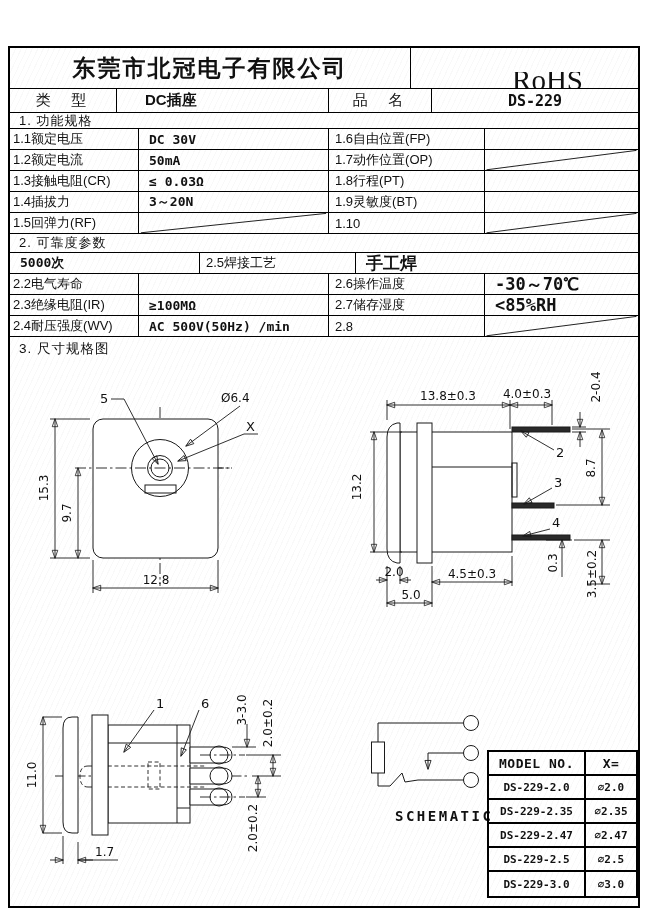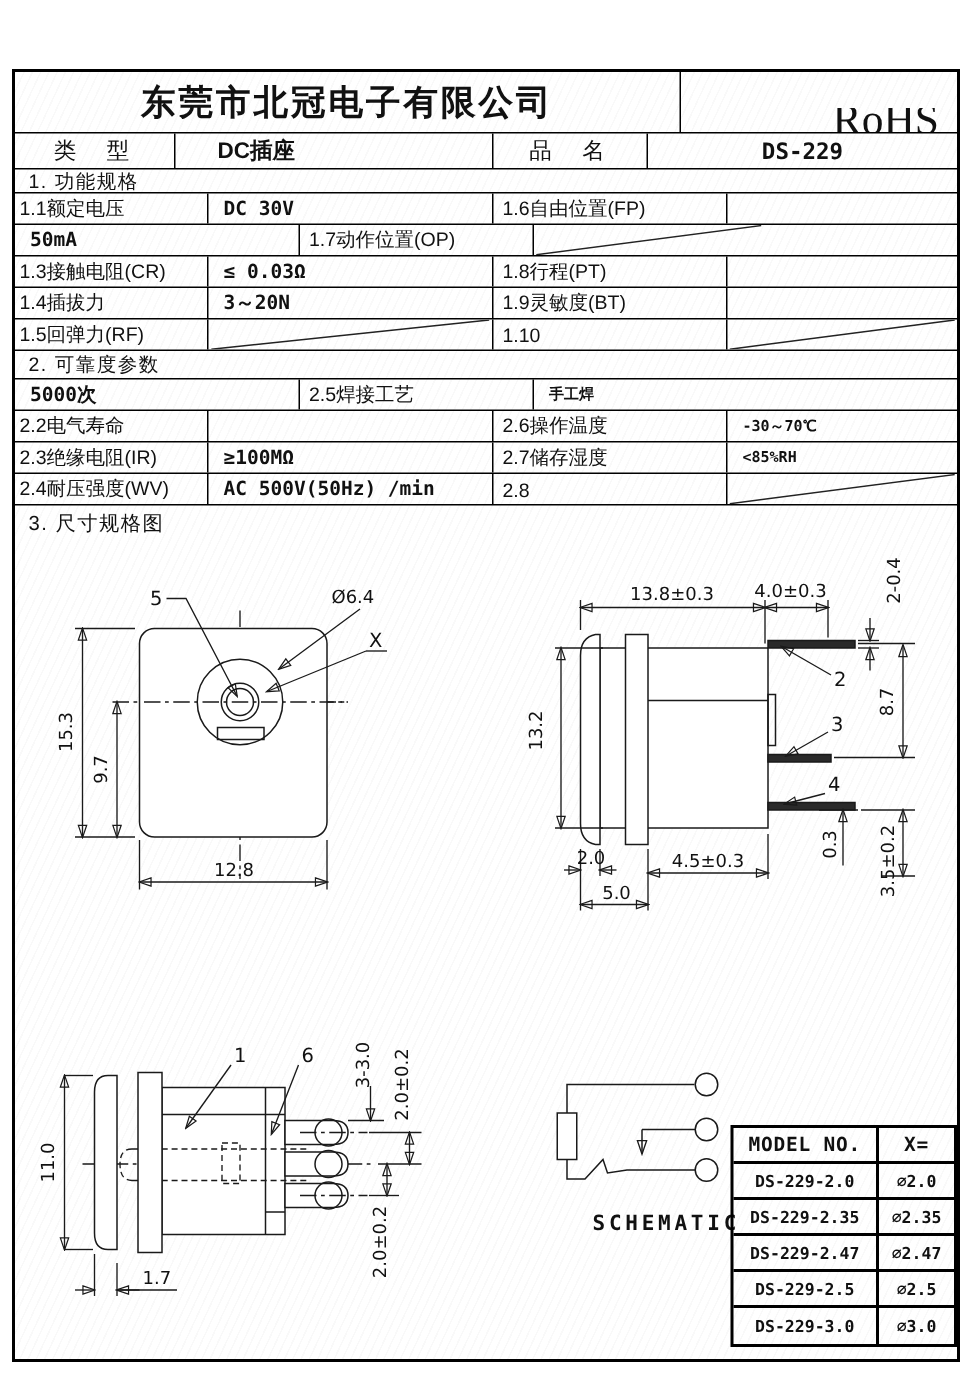--- a/index.html
+++ b/index.html
@@ -11,40 +11,40 @@
     background:
       repeating-linear-gradient(115deg, rgba(0,0,0,0.022) 0 1px, rgba(0,0,0,0) 1px 5px),
       #fff;
   }
   .row { display:flex; border-bottom:1px solid #000; }
   .cell { border-right:1px solid #000; display:flex; align-items:center; overflow:hidden;
           white-space:pre; position:relative; }
   .cell:last-child { border-right:none; }
 
   .hdr-row { height:41px; }
-  .company { width:444px; justify-content:center; font-size:23px; font-weight:600; letter-spacing:2px; }
+  .company { width:401px; justify-content:center; font-size:23px; font-weight:600; letter-spacing:2px; }
   .rohs { width:184px; justify-content:flex-end; padding-right:12px;
           font-family:"Liberation Serif", serif; font-size:29px; font-weight:500;margin-top:24px; }
 
   .type-row { height:24px; font-size:15px; }
   .tcell1 { width:107px; justify-content:center; letter-spacing:4px; }
   .tcell2 { width:212px; padding-left:28px; font-weight:700; }
   .tcell3 { width:103px; justify-content:center; letter-spacing:4px; }
   .tcell4 { width:206px; justify-content:center; font-weight:700; font-family:"DejaVu Sans Mono", monospace; }
 
   .sec-title { height:16px; border-bottom:1px solid #000; font-size:13px;
                padding-left:9px; display:flex; align-items:center; letter-spacing:1px; }
   .sec-title.t2 { height:19px; }
   .sec-title.t3 { height:23px; border-bottom:none; font-size:13.5px; }
 
   .srow { height:21px; font-size:13px; }
   .c1 { width:129px; padding-left:3px; }
   .c2 { width:190px; padding-left:10px; font-weight:700; font-family:"DejaVu Sans Mono", monospace; font-size:13px; }
   .c3 { width:156px; padding-left:6px; }
-  .c4 { width:153px; padding-left:10px; font-weight:700; font-family:"DejaVu Sans Mono", monospace; font-size:10px; }
+  .c4 { width:153px; padding-left:10px; font-weight:700; font-family:"DejaVu Sans Mono", monospace; font-size:17px; }
 
   .dline { position:absolute; left:0; top:0; width:100%; height:100%; }
   .dline line { stroke:#222; stroke-width:1; vector-effect:non-scaling-stroke; }
 
   .draw-area { position:relative; height:546px; }
   svg.drawings { position:absolute; left:0; top:0; width:628px; height:546px; }
   svg.drawings path, svg.drawings line, svg.drawings rect, svg.drawings circle, svg.drawings polyline
     { stroke:#1a1a1a; stroke-width:1; fill:none; }
   svg.drawings .fillw { fill:#ffffff; }
   svg.drawings .pin { fill:#2a2a2a; stroke:#1a1a1a; }
@@ -87,20 +87,21 @@
 
     <div class="sec-title">1. 功能规格</div>
 
     <div class="row srow">
       <div class="cell c1">1.1额定电压</div>
       <div class="cell c2">DC 30V</div>
       <div class="cell c3">1.6自由位置(FP)</div>
       <div class="cell c4"></div>
     </div>
     <div class="row srow">
+      <div class="cell c1">1.2额定电流</div>
       <div class="cell c2">50mA</div>
       <div class="cell c3">1.7动作位置(OP)</div>
       <div class="cell c4">
         <svg class="dline" viewBox="0 0 100 100" preserveAspectRatio="none">
             <line x1="1" y1="99" x2="99" y2="2"></line>
           </svg>
       </div>
     </div>
     <div class="row srow">
       <div class="cell c1">1.3接触电阻(CR)</div>

